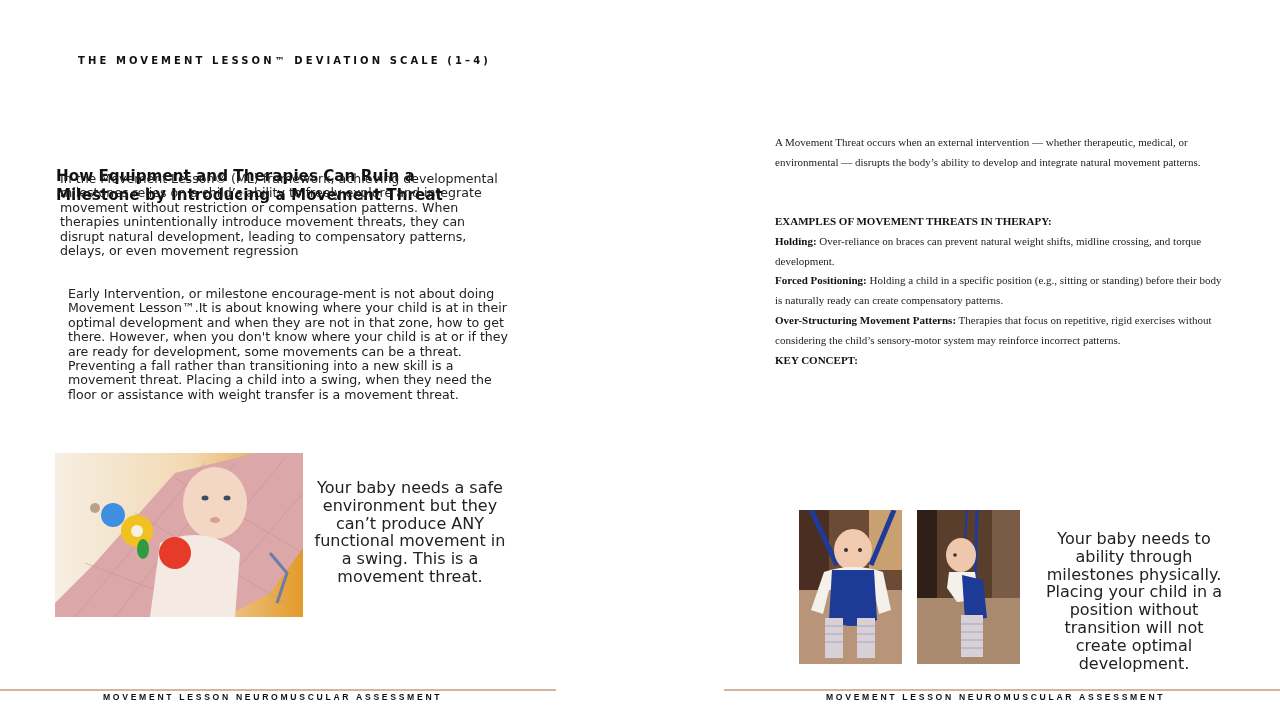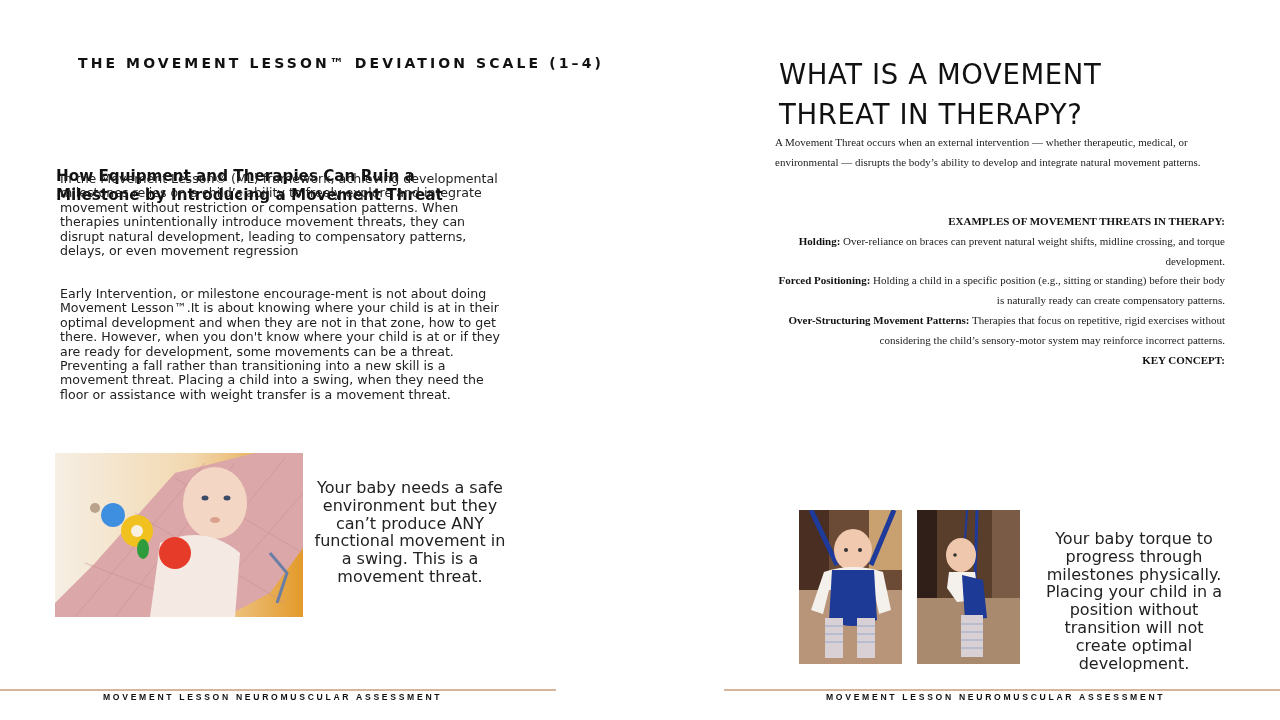--- a/index.html
+++ b/index.html
@@ -6,37 +6,37 @@
   html, body { width: 1280px; height: 720px; background: #ffffff; overflow: hidden; }
   body { position: relative; font-family: "DejaVu Sans", sans-serif; color: #1a1a1a; }
 
   .page { position: absolute; top: 0; height: 720px; width: 640px; }
   .page-left { left: 0; }
   .page-right { left: 640px; }
 
   .running-head {
     position: absolute; left: 78px; top: 55px;
     font-family: "DejaVu Sans", sans-serif; font-weight: bold;
-    font-size: 14px; letter-spacing: 3.1px; color: #111;
+    font-size: 10px; letter-spacing: 3.1px; color: #111;
     white-space: nowrap;
   }
 
   .section-title {
     position: absolute; left: 56px; top: 119px; width: 430px;
     font-family: "DejaVu Sans", sans-serif; font-weight: bold;
     font-size: 15.2px; line-height: 19px; color: #111; margin-top: 48px;
   }
 
   .body-para {
     position: absolute; left: 60px; width: 450px;
     font-family: "DejaVu Sans", sans-serif; font-size: 12.6px;
     line-height: 14.4px; color: #222;
   }
   .para-1 { top: 172px; }
-  .para-2 { top: 287px; }
+  .para-2 { top: 287px; margin-left: 8px; }
 
   .photo { position: absolute; overflow: hidden; }
   .photo svg { display: block; width: 100%; height: 100%; }
   .photo-swing { left: 55px; top: 453px; width: 248px; height: 164px; }
 
   .caption {
     position: absolute; text-align: center;
     font-family: "DejaVu Sans", sans-serif; font-size: 16px;
     line-height: 17.8px; color: #222;
   }
@@ -60,21 +60,21 @@
     font-family: "DejaVu Sans", sans-serif; font-weight: normal;
     font-size: 27.5px; line-height: 40px; letter-spacing: 0.6px; color: #111;
   }
 
   .rp-text {
     position: absolute; left: 135px; width: 450px;
     font-family: Liberation Serif, serif; font-size: 11px;
     line-height: 19.8px; color: #222;
   }
   .rp-intro { top: 133px; }
-  .rp-examples { top: 212px; text-align: right; }
+  .rp-examples { top: 212px; }
   .rp-examples .heading { font-weight: bold; color: #111; }
   .rp-examples .item b { font-weight: bold; color: #111; }
 
   .photo-jumper1 { left: 159px; top: 510px; width: 103px; height: 154px; }
   .photo-jumper2 { left: 277px; top: 510px; width: 103px; height: 154px; }
   .caption-jumper { left: 398px; top: 530px; width: 192px; }
 </style>
 </head>
 <body>
 
@@ -121,21 +121,20 @@
     </svg>
   </div>
 
   <p class="caption caption-swing">Your baby needs a safe environment but they can’t produce ANY functional movement in a swing. This is a movement threat.</p>
 
   <div class="footer-rule rule-left" style="background: rgb(213, 181, 155);"></div>
   <div class="footer-text footer-left">MOVEMENT LESSON NEUROMUSCULAR ASSESSMENT</div>
 </div>
 
 <div class="page page-right">
-  <h1 class="big-title">WHAT IS A MOVEMENT THREAT IN THERAPY?</h1>
 
   <p class="rp-text rp-intro">A Movement Threat occurs when an external intervention — whether therapeutic, medical, or environmental — disrupts the body’s ability to develop and integrate natural movement patterns.</p>
 
   <div class="rp-text rp-examples">
     <div class="heading">EXAMPLES OF MOVEMENT THREATS IN THERAPY:</div>
     <div class="item"><b>Holding:</b><span> Over-reliance on braces can prevent natural weight shifts, midline crossing, and torque development.</span></div>
     <div class="item"><b>Forced Positioning:</b><span> Holding a child in a specific position (e.g., sitting or standing) before their body is naturally ready can create compensatory patterns.</span></div>
     <div class="item"><b>Over-Structuring Movement Patterns:</b><span> Therapies that focus on repetitive, rigid exercises without considering the child’s sensory-motor system may reinforce incorrect patterns.</span></div>
     <div class="heading">KEY CONCEPT:</div>
   </div>
@@ -181,17 +180,17 @@
       <rect x="44" y="105" width="22" height="42" fill="#d8d0d4"></rect>
       <g stroke="#9aa6c8" stroke-width="1">
           <line x1="44" y1="114" x2="66" y2="114"></line>
           <line x1="44" y1="122" x2="66" y2="122"></line>
           <line x1="44" y1="130" x2="66" y2="130"></line>
           <line x1="44" y1="138" x2="66" y2="138"></line>
         </g>
     </svg>
   </div>
 
-  <p class="caption caption-jumper">Your baby torque to progress through milestones physically. Placing your child in a position without transition will not create optimal development.</p>
+  <p class="caption caption-jumper">Your baby needs to ability through milestones physically. Placing your child in a position without transition will not create optimal development.</p>
 
   <div class="footer-rule rule-right" style="background: rgb(213, 181, 155);"></div>
   <div class="footer-text footer-right">MOVEMENT LESSON NEUROMUSCULAR ASSESSMENT</div>
 </div>
 
 </body></html>

